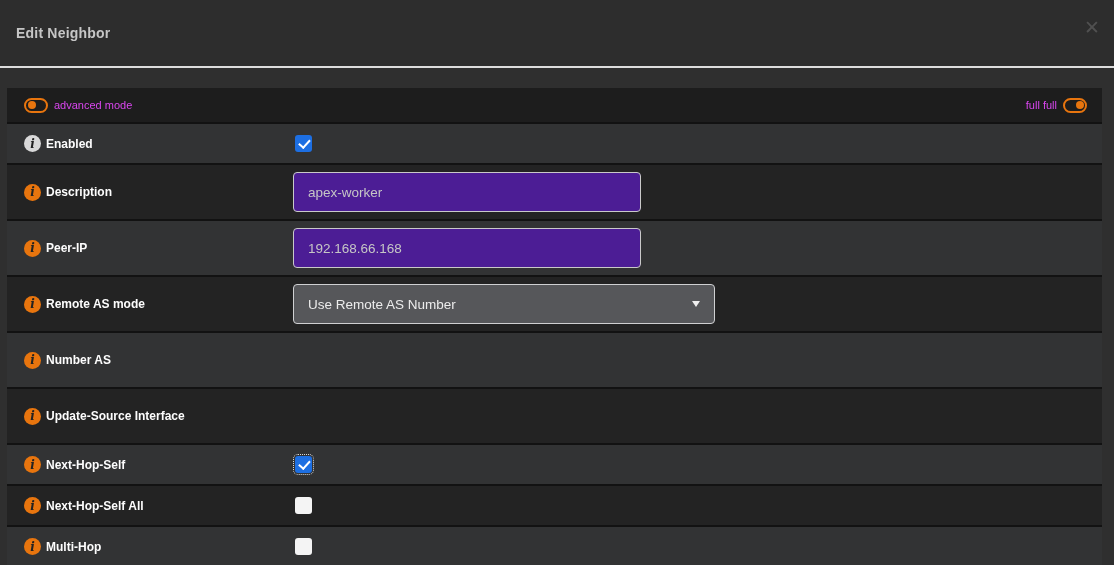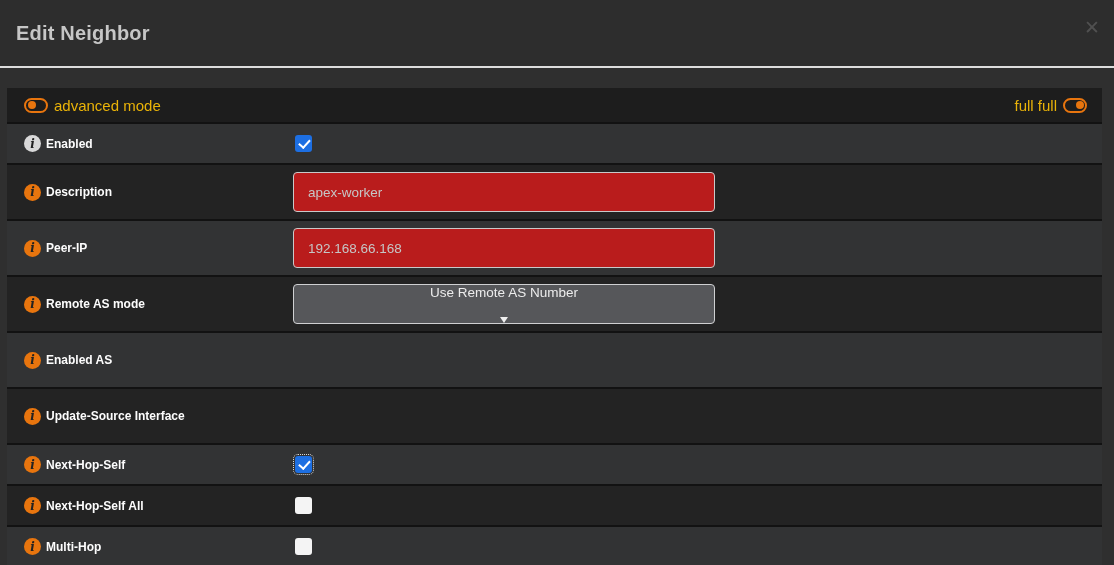--- a/index.html
+++ b/index.html
@@ -15,21 +15,21 @@
     height:68px;
     background:#2d2d2d;
     border-bottom:2px solid #dcdcdc;
     display:flex;
     align-items:center;
     padding:0 16px;
     position:relative;
   }
   .modal-title {
     color:#c6c6c6;
-    font-size:20px;
+    font-size:14px;
     font-weight:bold;
     letter-spacing:.2px;
     text-align:center;
   }
   .close-btn {
     position:absolute;
     right:14px; top:18px;
     color:#505050;
     font-size:19px;
     line-height:1;
@@ -55,21 +55,21 @@
   .toolbar-row {
     height:36px;
     background:#1d1d1d;
     border-bottom:2px solid #121212;
     display:flex;
     align-items:center;
     justify-content:space-between;
     padding:0 15px 0 17px;
   }
   .toolbar-side { display:flex; align-items:center; gap:6px; }
-  .toolbar-label { color:#eab308; font-size:15px; }
+  .toolbar-label { color:#d946ef; font-size:11px; }
 
   
   .toggle {
     width:24px; height:15px;
     border:2px solid var(--accent, #e8750e);
     border-radius:9px;
     position:relative;
     display:inline-block;
     cursor:pointer;
     flex:0 0 auto;
@@ -113,22 +113,22 @@
   .label-text {
     color:#fdfdfd;
     font-size:12px;
     font-weight:bold;
   }
 
   
   .control-cell { flex:1; display:flex; align-items:center; }
 
   input.text-field {
-    width:422px; height:40px;
-    background:#b91c1c;
+    width:348px; height:40px;
+    background:#4c1d95;
     border:1px solid #c9c9c9;
     border-radius:4px;
     color:#c6c6c6;
     font-size:13.5px;
     font-family:"Liberation Sans", sans-serif;
     padding:0 14px;
     outline:none;
   }
 
   .select-field {
@@ -136,21 +136,20 @@
     background:var(--select-gray, #56575a);
     border:1px solid #cfd0d2;
     border-radius:4px;
     color:#ececec;
     font-size:13.5px;
     padding:0 14px;
     display:flex;
     align-items:center;
     justify-content:space-between;
     cursor:pointer;
-    flex-direction:column;
   }
   .caret { width:0; height:0; display:inline-block; }
   .caret.down {
     border-left:4.5px solid transparent;
     border-right:4.5px solid transparent;
     border-top:6px solid #efefef;
   }
   .caret.up {
     border-left:4.5px solid transparent;
     border-right:4.5px solid transparent;
@@ -242,21 +241,21 @@
         <div class="control-cell">
           <div class="select-field">
             <span>Use Remote AS Number</span>
             <span class="caret down"></span>
           </div>
         </div>
       </div>
       <div class="row light h-input">
         <div class="label-cell">
           <span class="info-icon">i</span>
-          <span class="label-text">Enabled AS</span>
+          <span class="label-text">Number AS</span>
         </div>
       </div>
       <div class="row dark h-input">
         <div class="label-cell">
           <span class="info-icon">i</span>
           <span class="label-text">Update-Source Interface</span>
         </div>
       </div>
       <div class="row light h-check">
         <div class="label-cell">

